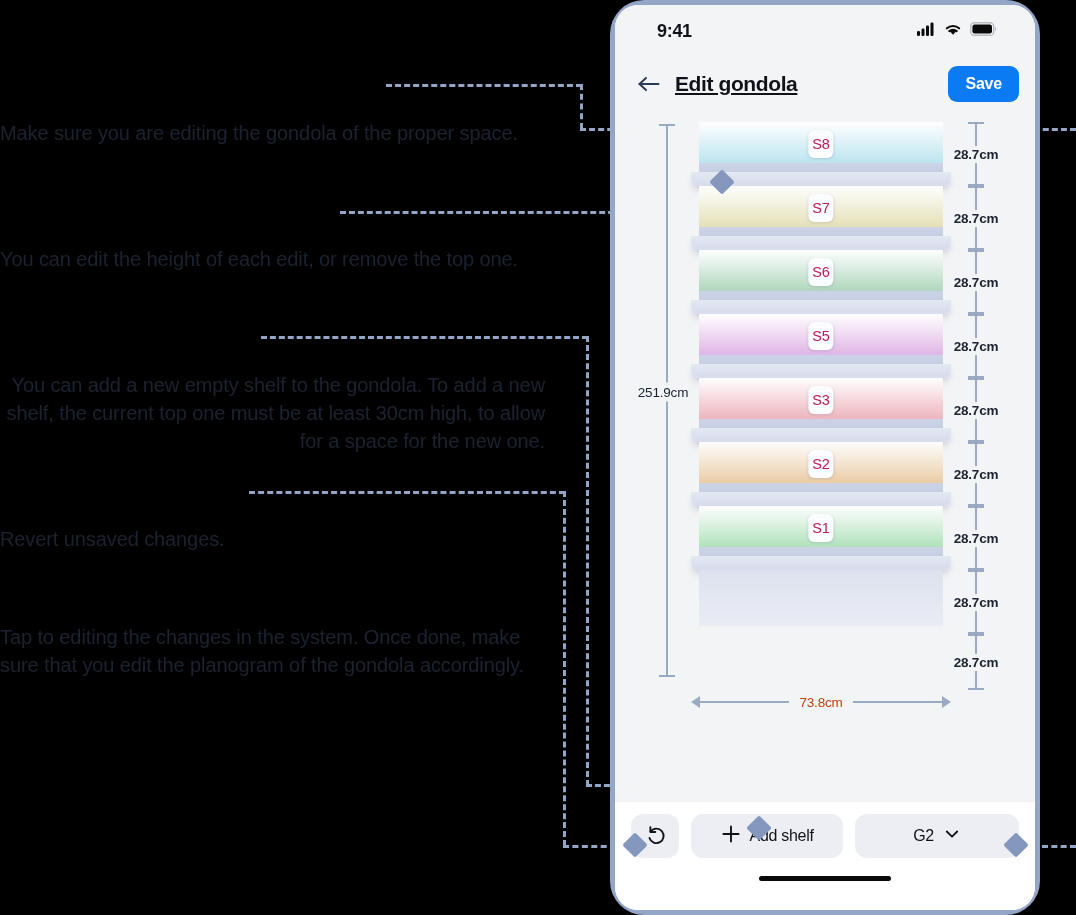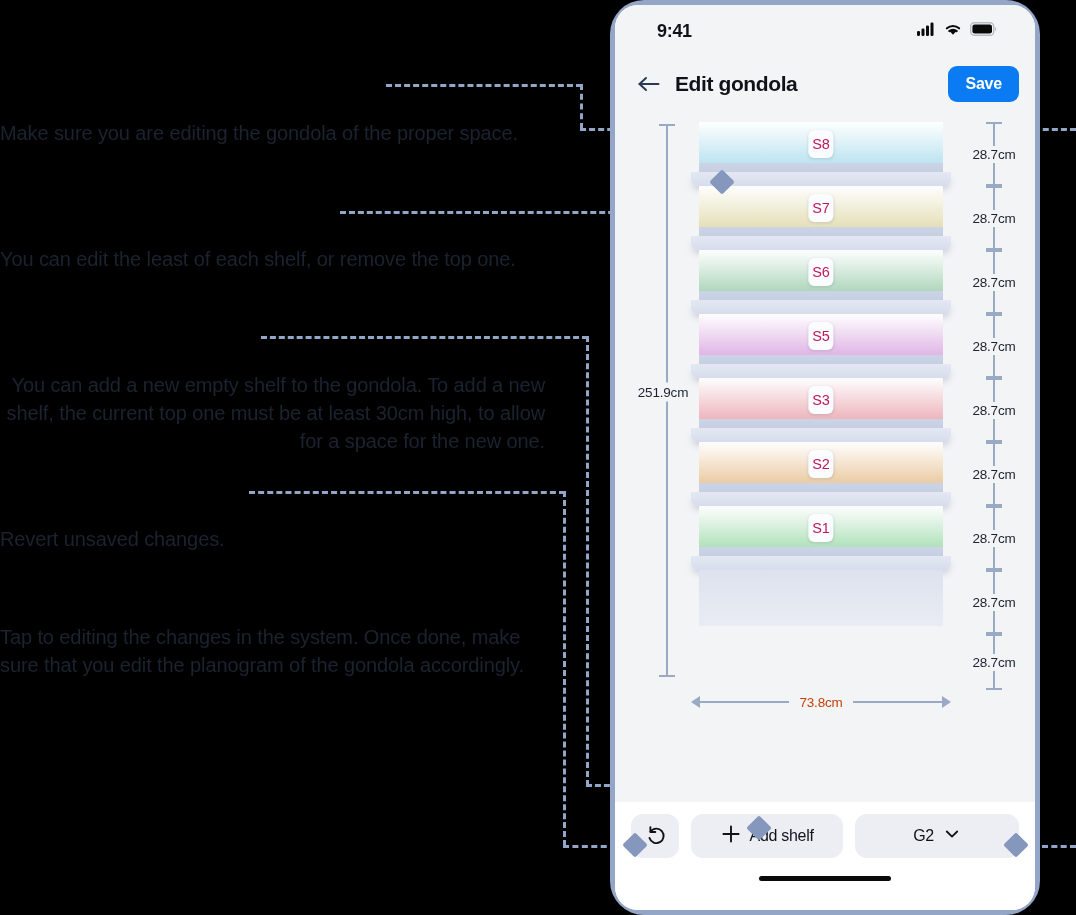--- a/index.html
+++ b/index.html
@@ -87,20 +87,21 @@
     gap:14px;
     flex:none;
   }
   .back-btn { width:26px; height:26px; display:flex; align-items:center; justify-content:center; cursor:pointer; }
   .appbar-title {
     font-size:21px;
     font-weight:bold;
     color:#0f1319;
     letter-spacing:-0.4px;
     flex:1;
+    text-decoration:underline;
   }
   .save-btn {
     background:#0b7bf3;
     color:#fff;
     font-size:16px;
     font-weight:bold;
     border:none;
     border-radius:9px;
     padding:9px 17px;
     cursor:pointer;
@@ -188,22 +189,23 @@
   }
   .shelf-base .bb {
     position:absolute;
     left:8px; right:8px; top:0; bottom:0;
     background:linear-gradient(180deg,#dde2ee 0%, #e9ecf4 100%);
   }
 
   
   .meas-col {
     position:absolute;
-    right:4px; top:11px;
+    right:22px; top:11px;
     width:74px;
+    font-weight:bold;
   }
   .meas-item {
     height:64px;
     position:relative;
     display:flex;
     align-items:center;
     justify-content:center;
   }
   .meas-text {
     font-size:13.5px;
@@ -280,21 +282,21 @@
     background:#8597bd;
     transform:rotate(45deg);
     border-radius:2px;
     z-index:40;
   }
 </style>
 </head>
 <body>
 
 <div class="annot a1">Make sure you are editing the gondola of the proper space.</div>
-<div class="annot a2">You can edit the least of each shelf, or remove the top one.</div>
+<div class="annot a2">You can edit the height of each edit, or remove the top one.</div>
 <div class="annot a3">You can add a new empty shelf to the gondola. To add a new shelf, the current top one must be at least 30cm high, to allow for a space for the new one.</div>
 <div class="annot a4">Revert unsaved changes.</div>
 <div class="annot a5">Tap to editing the changes in the system. Once done, make sure that you edit the planogram of the gondola accordingly.</div>
 
 <div class="dash-h" style="left:386px; top:84px; width:196px;"></div>
 <div class="dash-v" style="left:580px; top:84px; height:45px;"></div>
 <div class="dash-h" style="left:580px; top:128px; width:496px;"></div>
 
 <div class="dash-h" style="left:340px; top:211px; width:292px;"></div>
 <div class="dash-v" style="left:630px; top:182px; height:30px;"></div>

